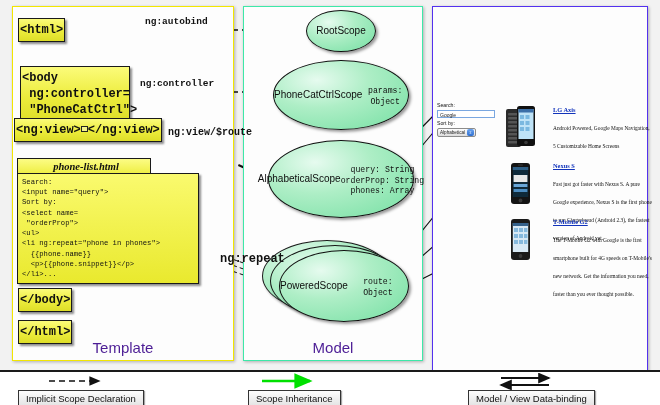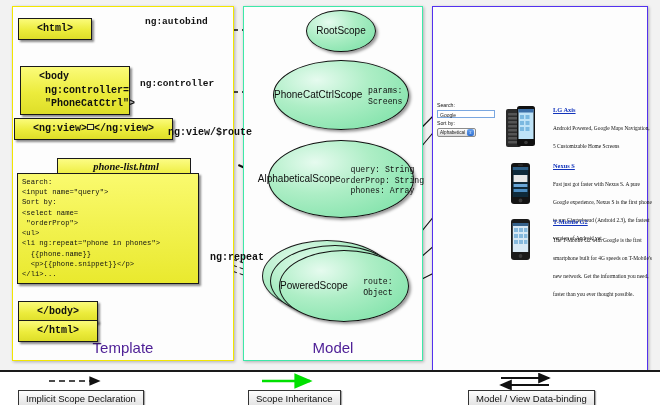--- a/index.html
+++ b/index.html
@@ -35,30 +35,30 @@
     font-family: "Liberation Sans", sans-serif;
   }
   
   .ybox {
     position: absolute;
     background: linear-gradient(180deg,#fbfb7a 0%, #ecec3c 55%, #dede28 100%);
     border: 1.4px solid #1a1a1a;
     box-shadow: 2px 2px 2px rgba(0,0,0,.45);
     font-family: "Liberation Mono", monospace;
     font-weight: bold;
-    font-size: 10px;
+    font-size: 12px;
     color: #101010;
-    padding: 3px 18px;
+    padding: 3px 1px;
     line-height: 1.35;
     white-space: pre;
   }
   #box-html   { left: 18px;  top: 18px;  }
   #box-body   { left: 20px;  top: 66px;  width: 110px; }
   #box-ngview { left: 14px;  top: 118px; }
-  #box-bodyend{ left: 18px;  top: 301px; }
+  #box-bodyend{ left: 18px;  top: 288px; }
   #box-htmlend{ left: 18px;  top: 320px; }
   .ngview-sq {
     display: inline-block;
     width: 7px; height: 6px;
     border: 1px solid #222;
     background: #f4f48a;
     vertical-align: 1px;
   }
   
   #note-wrap { position: absolute; left: 17px; top: 158px; width: 182px; }
@@ -66,21 +66,20 @@
     position: relative;
     width: 134px;
     background: linear-gradient(180deg,#fcfc85 0%, #efef46 100%);
     border: 1.3px solid #1a1a1a;
     border-bottom: none;
     font-family: "Liberation Serif", serif;
     font-style: italic; font-weight: bold;
     font-size: 10.5px; color: #101010;
     text-align: center;
     padding: 2px 4px 1px 8px;
-    margin-left: 40px;
   }
   #note-body {
     position: relative;
     width: 182px;
     background: linear-gradient(180deg,#fafa6e 0%, #e9e92e 100%);
     border: 1.3px solid #1a1a1a;
     box-shadow: 2px 2px 2px rgba(0,0,0,.45);
     font-family: "Liberation Mono", monospace;
     font-size: 7.2px;
     color: #121212;
@@ -166,21 +165,21 @@
   
   .elabel {
     position: absolute;
     font-family: "Liberation Mono", monospace;
     font-weight: bold; color: #111;
     white-space: nowrap;
   }
   #lbl-autobind   { left: 145px; top: 16px;  font-size: 9.5px; }
   #lbl-controller { left: 140px; top: 78px;  font-size: 9.5px; }
   #lbl-ngview     { left: 168px; top: 127px; font-size: 10px; }
-  #lbl-ngrepeat   { left: 210px; top: 252px; font-size: 10px; }
+  #lbl-ngrepeat   { left: 220px; top: 252px; font-size: 12px; }
   
   #legend {
     position: absolute; left: 0; top: 370px;
     width: 660px; height: 35px;
     background: #ffffff;
     border-top: 2px solid #1a1a1a;
   }
   .lg-item { position: absolute; top: 0; display: flex; align-items: center; flex-direction: column; }
   #lg1 { left: 18px; }
   #lg2 { left: 248px; }
@@ -275,21 +274,21 @@
     </div>
 
     <div class="scope" id="scope-root">
       <div class="st">Root</div>
       <div class="st">Scope</div>
     </div>
 
     <div class="scope" id="scope-cat">
       <div class="st">PhoneCatCtrl</div>
       <div class="st">Scope</div>
-      <div class="sv">params: Screens</div>
+      <div class="sv">params: Object</div>
     </div>
 
     <div class="scope" id="scope-list">
       <div class="st">Alphabetical</div>
       <div class="st">Scope</div>
       <div class="sv" style="white-space:pre">query: String
 orderProp: String
 phones: Array</div>
     </div>
 

